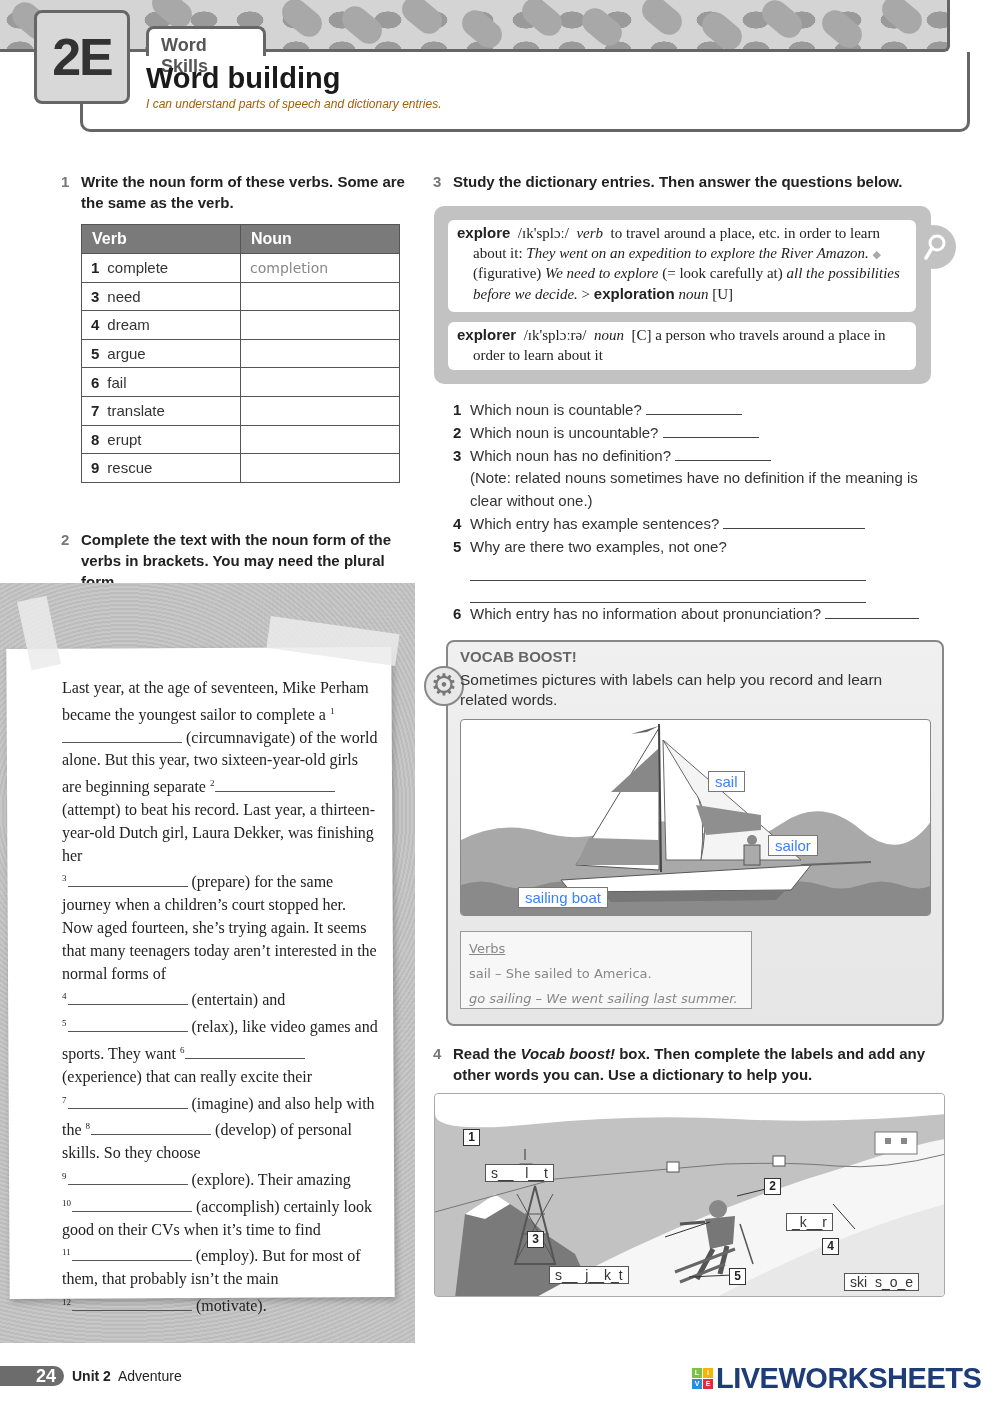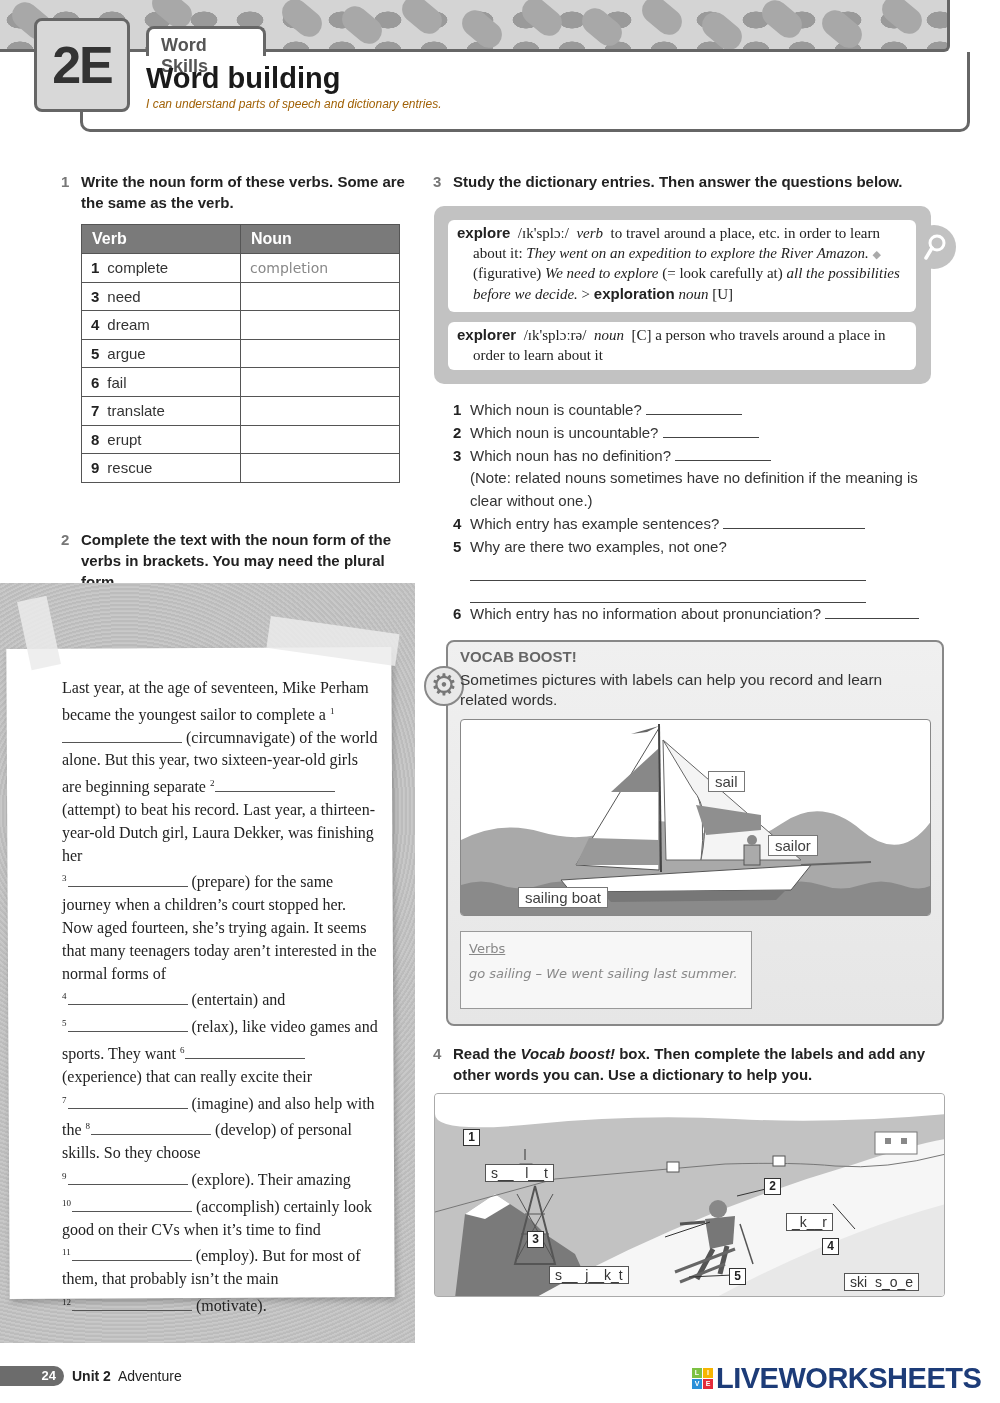--- a/index.html
+++ b/index.html
@@ -11,21 +11,21 @@
   .hdr-pattern { left: 0; top: 0; width: 950px; height: 52px; background:
       radial-gradient(ellipse 22px 14px at 20px 20px, #9a9a9a 60%, transparent 62%),
       #d4d4d4;
       background-size: 46px 30px; border-bottom: 3px solid #666; border-right: 3px solid #666;
       border-bottom-right-radius: 6px; overflow: hidden; }
   .hdr-pattern .blob { position: absolute; width: 44px; height: 26px; border-radius: 14px; background: #a8a8a8; transform: rotate(40deg); }
   .hdr-box { left: 80px; top: 52px; width: 890px; height: 80px; border: 3px solid #666; border-top: none;
       border-radius: 0 0 10px 10px; background: #fff; }
   .unit-badge { left: 34px; top: 10px; width: 96px; height: 94px; background: #d8d8d8; border: 3px solid #666;
       border-radius: 8px; display: flex; align-items: center; justify-content: center;
-      font-family: "Liberation Sans", sans-serif; font-weight: bold; font-size: 52px; color: #333; letter-spacing: -2px; margin-top: 8px; }
+      font-family: "Liberation Sans", sans-serif; font-weight: bold; font-size: 52px; color: #333; letter-spacing: -2px; }
   .tab-word-skills { left: 146px; top: 26px; width: 120px; height: 30px; background: #fff; border: 3px solid #666; border-bottom: none;
       border-radius: 8px 8px 0 0; font-family: "Liberation Sans", sans-serif; font-weight: bold; font-size: 18px; color: #555;
       padding: 6px 6px 0 12px; }
   .page-title { left: 146px; top: 62px; font-family: "Liberation Sans", sans-serif; font-weight: bold; font-size: 29px; color: #1a1a1a; }
   .page-sub { left: 146px; top: 97px; font-family: "Liberation Sans", sans-serif; font-style: italic; font-size: 12px; color: #a16207; }
 
   
   .ex-instr { font-family: "Liberation Sans", sans-serif; font-weight: bold; font-size: 15px; line-height: 21px; color: #222; }
   .ex-num { position: absolute; left: -20px; top: 0; color: #777; font-weight: bold; }
 
@@ -69,36 +69,36 @@
   .ansline { margin-left: 17px; border-bottom: 1px solid #444; width: 396px; height: 22px; }
 
   
   .vb-box { left: 446px; top: 640px; width: 498px; height: 386px; border: 2px solid #888; border-radius: 8px;
       background: linear-gradient(#f0f0f0, #e6e6e6); }
   .vb-gear-bg { left: 424px; top: 666px; width: 40px; height: 40px; border-radius: 50%; background: #e8e8e8; border: 2px solid #888; }
   .vb-gear { left: 427px; top: 668px; width: 34px; height: 34px; font-size: 30px; line-height: 34px; text-align: center; color: #777; }
   .vb-title { left: 460px; top: 648px; font-family: "Liberation Sans", sans-serif; font-weight: bold; font-size: 15px; color: #666; }
   .vb-text { left: 460px; top: 670px; width: 470px; font-family: "Liberation Sans", sans-serif; font-size: 15.5px; line-height: 20px; color: #333; }
   .boat-pic { left: 460px; top: 719px; width: 471px; height: 197px; border: 1px solid #888; border-radius: 4px; background: #fff; overflow: hidden; }
-  .lbl { position: absolute; background: #fff; border: 1px solid #777; font-family: "Liberation Sans", sans-serif; font-size: 15px; color: #404040; padding: 1px 6px; }
+  .lbl { position: absolute; background: #fff; border: 1px solid #777; font-family: "Liberation Sans", sans-serif; font-size: 15px; color: #3b82f6; padding: 1px 6px; }
   .verbs-note { left: 460px; top: 931px; width: 292px; height: 78px; border: 1px solid #999; background: #f7f7f7;
       font-family: "DejaVu Sans", sans-serif; font-size: 13px; color: #888; padding: 4px 8px; line-height: 25px; }
   .verbs-note .head { text-decoration: underline; }
   .verbs-note .it { font-style: italic; }
 
   
   .ski-pic { left: 434px; top: 1093px; width: 511px; height: 204px; border: 1px solid #aaa; border-radius: 4px; background: #bdbdbd; overflow: hidden; }
   .numbox { position: absolute; width: 17px; height: 17px; border: 1.5px solid #333; background: #fff; font-family: "Liberation Sans", sans-serif;
       font-weight: bold; font-size: 12px; text-align: center; line-height: 14px; color: #222; }
   .skilbl { position: absolute; height: 18px; border: 1px solid #555; background: #fff; font-family: "Liberation Sans", sans-serif; font-size: 14px;
       line-height: 16px; color: #333; padding: 0 5px; white-space: pre; margin-top: 36px; }
 
   
   .page-num { left: 0; top: 1366px; width: 64px; height: 20px; background: #6c6c6c; border-radius: 0 10px 10px 0;
-      color: #fff; font-family: "Liberation Sans", sans-serif; font-weight: bold; font-size: 13px; text-align: right; padding-right: 8px; line-height: 20px; }
+      color: #fff; font-family: "Liberation Sans", sans-serif; font-weight: bold; font-size: 18px; text-align: right; padding-right: 8px; line-height: 20px; }
   .footer-unit { left: 72px; top: 1368px; font-family: "Liberation Sans", sans-serif; font-size: 14px; color: #222; }
   .footer-unit b { font-weight: bold; }
   .lw-logo { left: 692px; top: 1362px; display: flex; align-items: center; }
   .lw-grid { display: grid; grid-template-columns: 10px 10px; grid-gap: 1px; margin-right: 3px; }
   .lw-grid span { width: 10px; height: 10px; font-size: 7px; color: #fff; text-align: center; line-height: 10px; font-family: "Liberation Sans", sans-serif; font-weight: bold; }
   .lw-text { font-family: "Liberation Sans", sans-serif; font-weight: bold; font-size: 29px; letter-spacing: -0.5px; }
 </style>
 </head>
 <body>
 
@@ -257,20 +257,21 @@
     <rect x="283" y="125" width="16" height="20" fill="#aaa" stroke="#555"></rect>
     <circle cx="291" cy="120" r="5" fill="#888"></circle>
   </svg>
   <div class="lbl" style="left:247px;top:51px;">sail</div>
   <div class="lbl" style="left:307px;top:115px;">sailor</div>
   <div class="lbl" style="left:57px;top:167px;">sailing boat</div>
 </div>
 
 <div class="abs verbs-note">
   <div class="head">Verbs</div>
+  <div>sail – She sailed to America.</div>
   <div class="it">go sailing – We went sailing last summer.</div>
 </div>
 
 <div class="abs ex-instr" style="left:453px;top:1043px;width:490px;">
   <span class="ex-num">4</span>
   <span>Read the</span> <i>Vocab boost!</i> <span>box. Then complete the labels and add any other words you can. Use a dictionary to help you.</span>
 </div>
 
 <div class="abs ski-pic">
   <svg width="511" height="204" viewBox="0 0 511 204">

